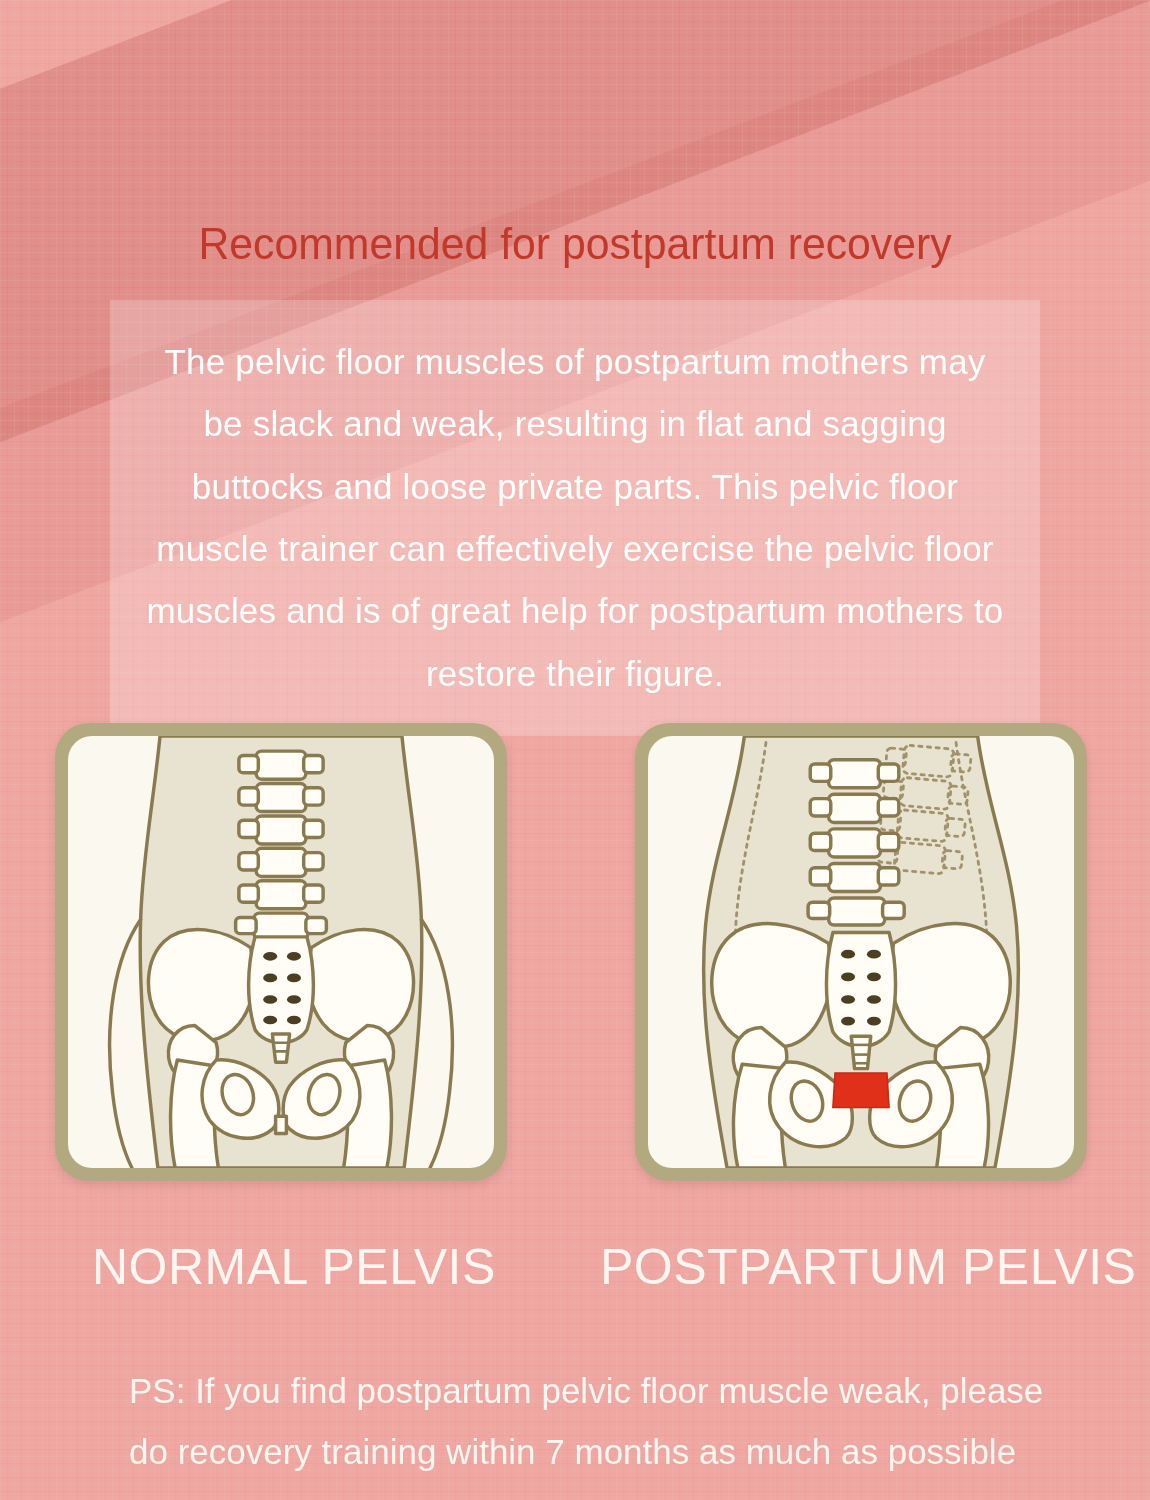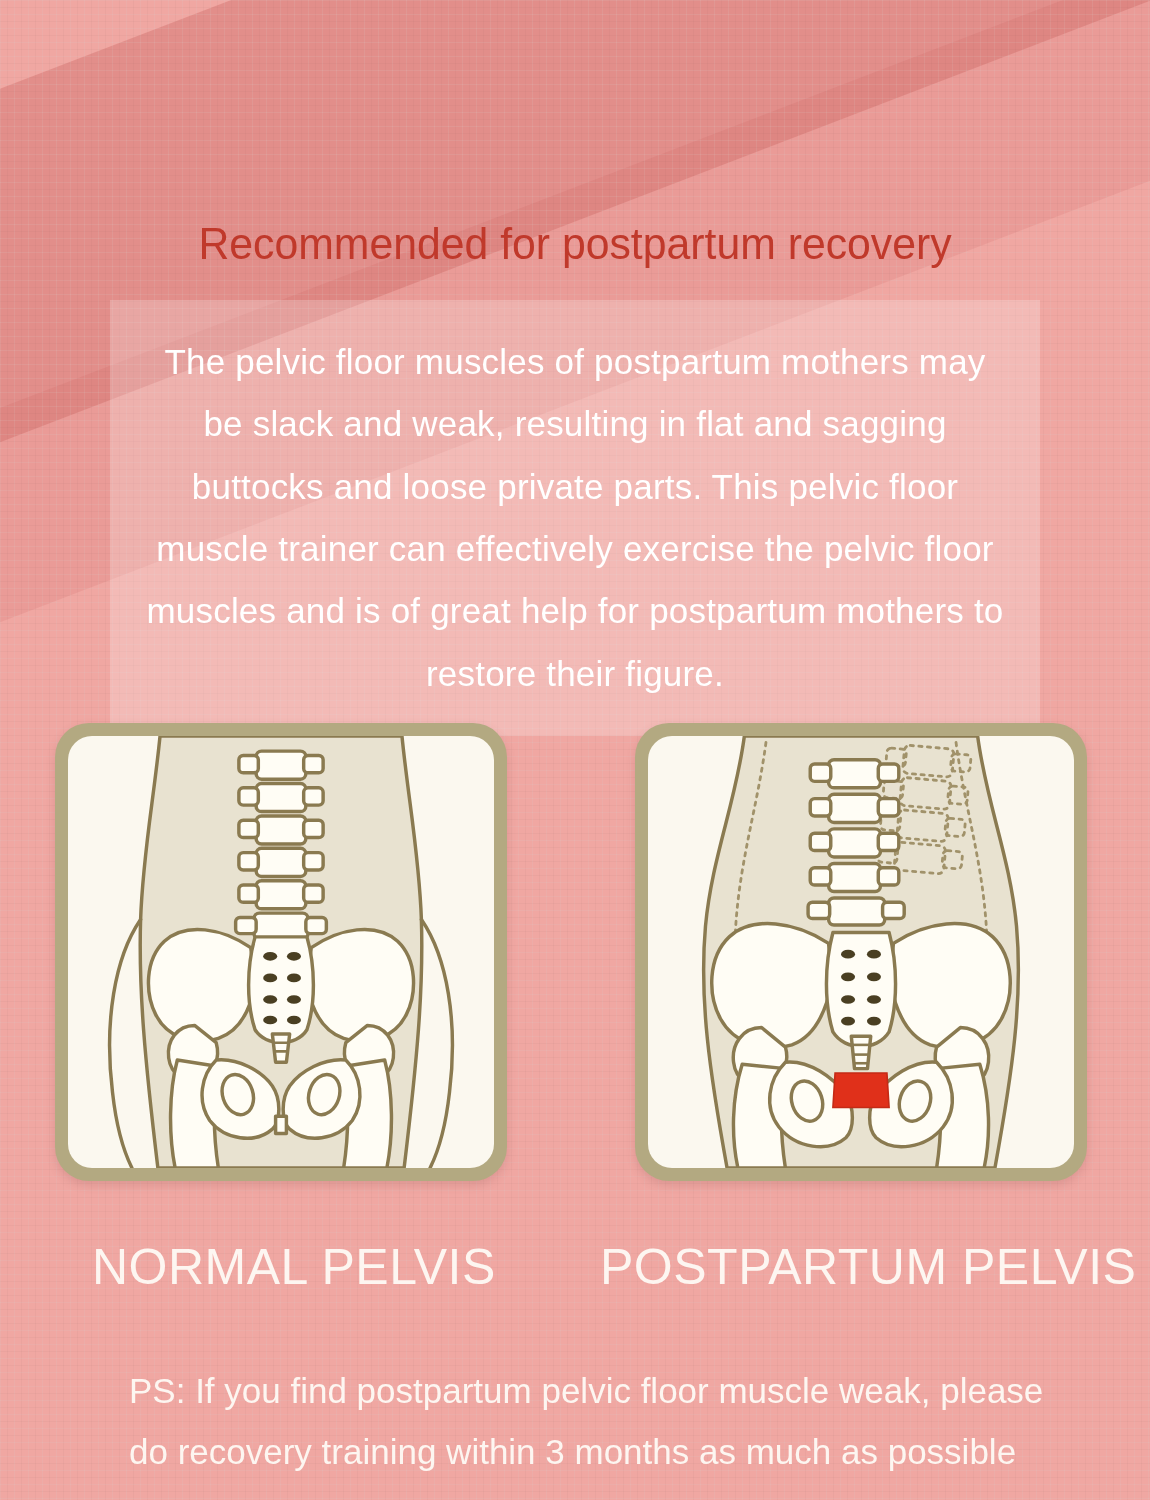--- a/index.html
+++ b/index.html
@@ -380,17 +380,17 @@
 
     </div>
 
     <div class="labels">
       <div class="pelvis-label left">NORMAL PELVIS</div>
       <div class="pelvis-label right">POSTPARTUM PELVIS</div>
     </div>
 
     <div class="ps-note">
       <span class="ps-line">PS: If you find postpartum pelvic floor muscle weak, please</span>
-      <span class="ps-line">do recovery training within 3 months as much as possible</span>
+      <span class="ps-line">do recovery training within 7 months as much as possible</span>
     </div>
 
   </div>
 </div>
 
 </body></html>

